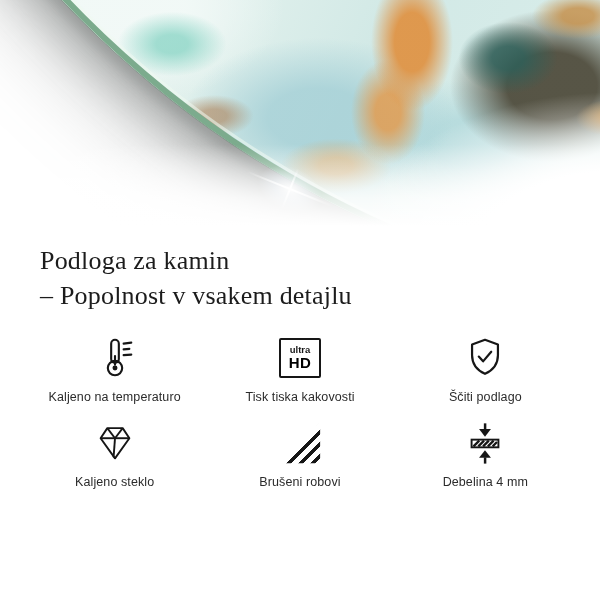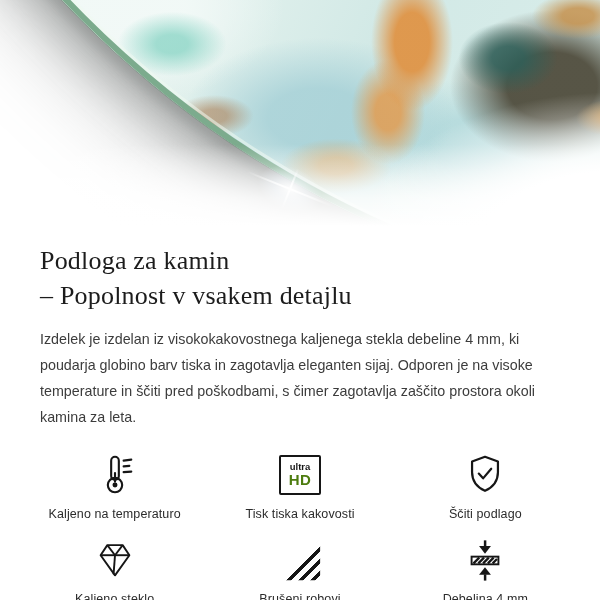--- a/index.html
+++ b/index.html
@@ -61,21 +61,21 @@
   
   .features { display:grid; grid-template-columns:repeat(3,1fr); row-gap:15px;
               padding:0 22px; margin-top:21px; }
   .feature { display:flex; flex-direction:column; align-items:center; }
   .ficon { height:48px; display:flex; align-items:center; justify-content:center; color:#161616; }
   .flabel { margin-top:8px; font-size:12.5px; color:#2b2b2b; letter-spacing:.1px; }
   svg { display:block; }
   .hdbox { width:42px; height:40px; border:2.5px solid #161616; border-radius:2px;
            display:flex; flex-direction:column; align-items:center; justify-content:center; }
   .hdbox .t1 { font-size:9.5px; font-weight:600; line-height:10px; color:#161616; }
-  .hdbox .t2 { font-size:15px; font-weight:700; line-height:16px; color:#4d7c0f; letter-spacing:.3px; }
+  .hdbox .t2 { font-size:15px; font-weight:700; line-height:16px; color:#000000; letter-spacing:.3px; }
   .hatch-tri { width:42px; height:42px;
     background:repeating-linear-gradient(135deg,#161616 0 3.4px, transparent 3.4px 8.6px);
     clip-path:polygon(2% 98%, 98% 2%, 98% 98%); }
 </style>
 </head>
 <body>
 
 <div class="hero">
   <div class="glass">
     <div class="art"></div>
@@ -83,21 +83,20 @@
   <div class="glass-rim"></div>
   <div class="sparkle"></div>
   <div class="hero-fade"></div>
 </div>
 
 <div class="content">
   <h1>
     <div>Podloga za kamin</div>
     <div>– Popolnost v vsakem detajlu</div>
   </h1>
-  <p class="desc">Izdelek je izdelan iz visokokakovostnega kaljenega stekla debeline 4 mm, ki poudarja globino barv tiska in zagotavlja eleganten sijaj. Odporen je na visoke temperature in ščiti pred poškodbami, s čimer zagotavlja zaščito prostora okoli kamina za leta.</p>
 </div>
 
 <div class="features">
 
   <div class="feature">
     <div class="ficon">
       <svg width="46" height="46" viewBox="0 0 48 48" fill="none" stroke="#161616" stroke-width="2.2" stroke-linecap="round">
         <rect x="20" y="5" width="8" height="24" rx="4"></rect>
         <circle cx="24" cy="34.5" r="7.5"></circle>
         <circle cx="24" cy="34.5" r="2.6" fill="#161616" stroke="none"></circle>

